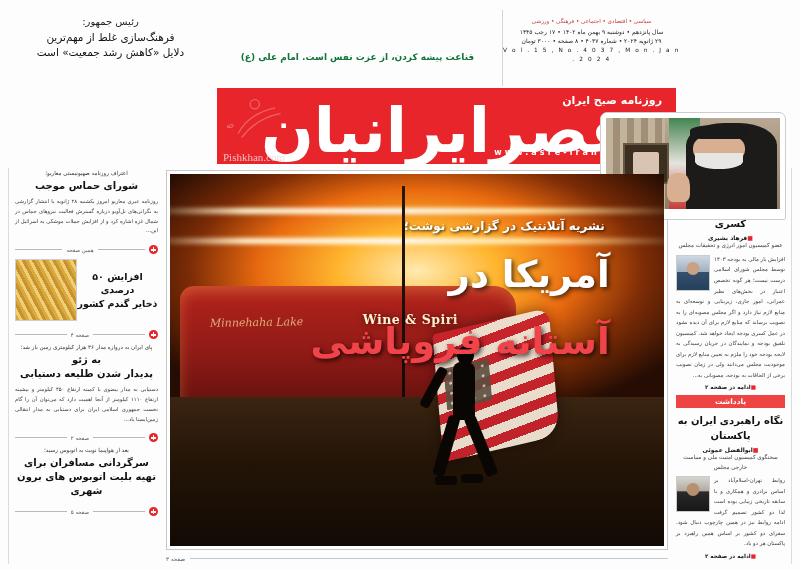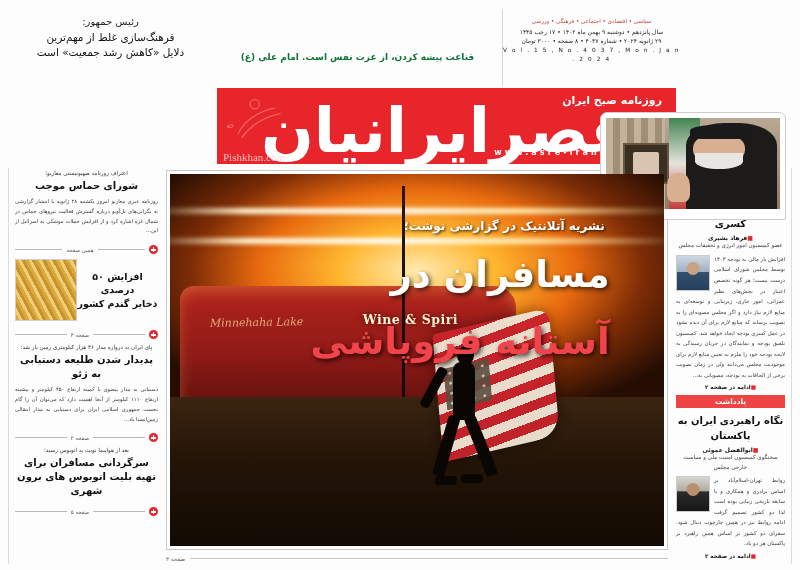--- a/index.html
+++ b/index.html
@@ -561,22 +561,22 @@
       </div>
       <div class="side-rule">
         <span class="dot"></span>
         <span class="ln"></span>
         <span class="pg">صفحه ۴</span>
         <span class="ln"></span>
       </div>
 
       <div class="side-item">
         <div class="side-kicker">پای ایران به دروازه مدار ۳۶ هزار کیلومتری زمین باز شد؛</div>
+        <div class="side-head">به ژئو</div>
         <div class="side-head">پدیدار شدن طلیعه دستیابی</div>
-        <div class="side-head">به ژئو</div>
         <div class="side-body">دستیابی به مدار بیضوی با کمینه ارتفاع ۴۵۰ کیلومتر و بیشینه ارتفاع ۱۱۱۰ کیلومتر از آنجا اهمیت دارد که می‌توان آن را گام نخست جمهوری اسلامی ایران برای دستیابی به مدار انتقالی زمین‌ایستا یاد...</div>
       </div>
       <div class="side-rule">
         <span class="dot"></span>
         <span class="ln"></span>
         <span class="pg">صفحه ۲</span>
         <span class="ln"></span>
       </div>
 
       <div class="side-item">
@@ -608,21 +608,21 @@
           <div class="walker">
             <div class="head"></div>
               <div class="torso"></div>
             <div class="arm"></div>
             <div class="leg-a"></div>
               <div class="leg-b"></div>
             <div class="shoe-a"></div>
               <div class="shoe-b"></div>
           </div>
           <div class="hl-kicker">نشریه آتلانتیک در گزارشی نوشت؛</div>
-          <div class="hl-line hl-l1">مسافران در</div>
+          <div class="hl-line hl-l1">آمریکا در</div>
           <div class="hl-line hl-l2">آستانه فروپاشی</div>
         </div>
       </div>
       <div class="center-foot">
         <span class="pg">صفحه ۳</span>
         <span class="ln"></span>
       </div>
     </div>
 
     <div class="col-left">

